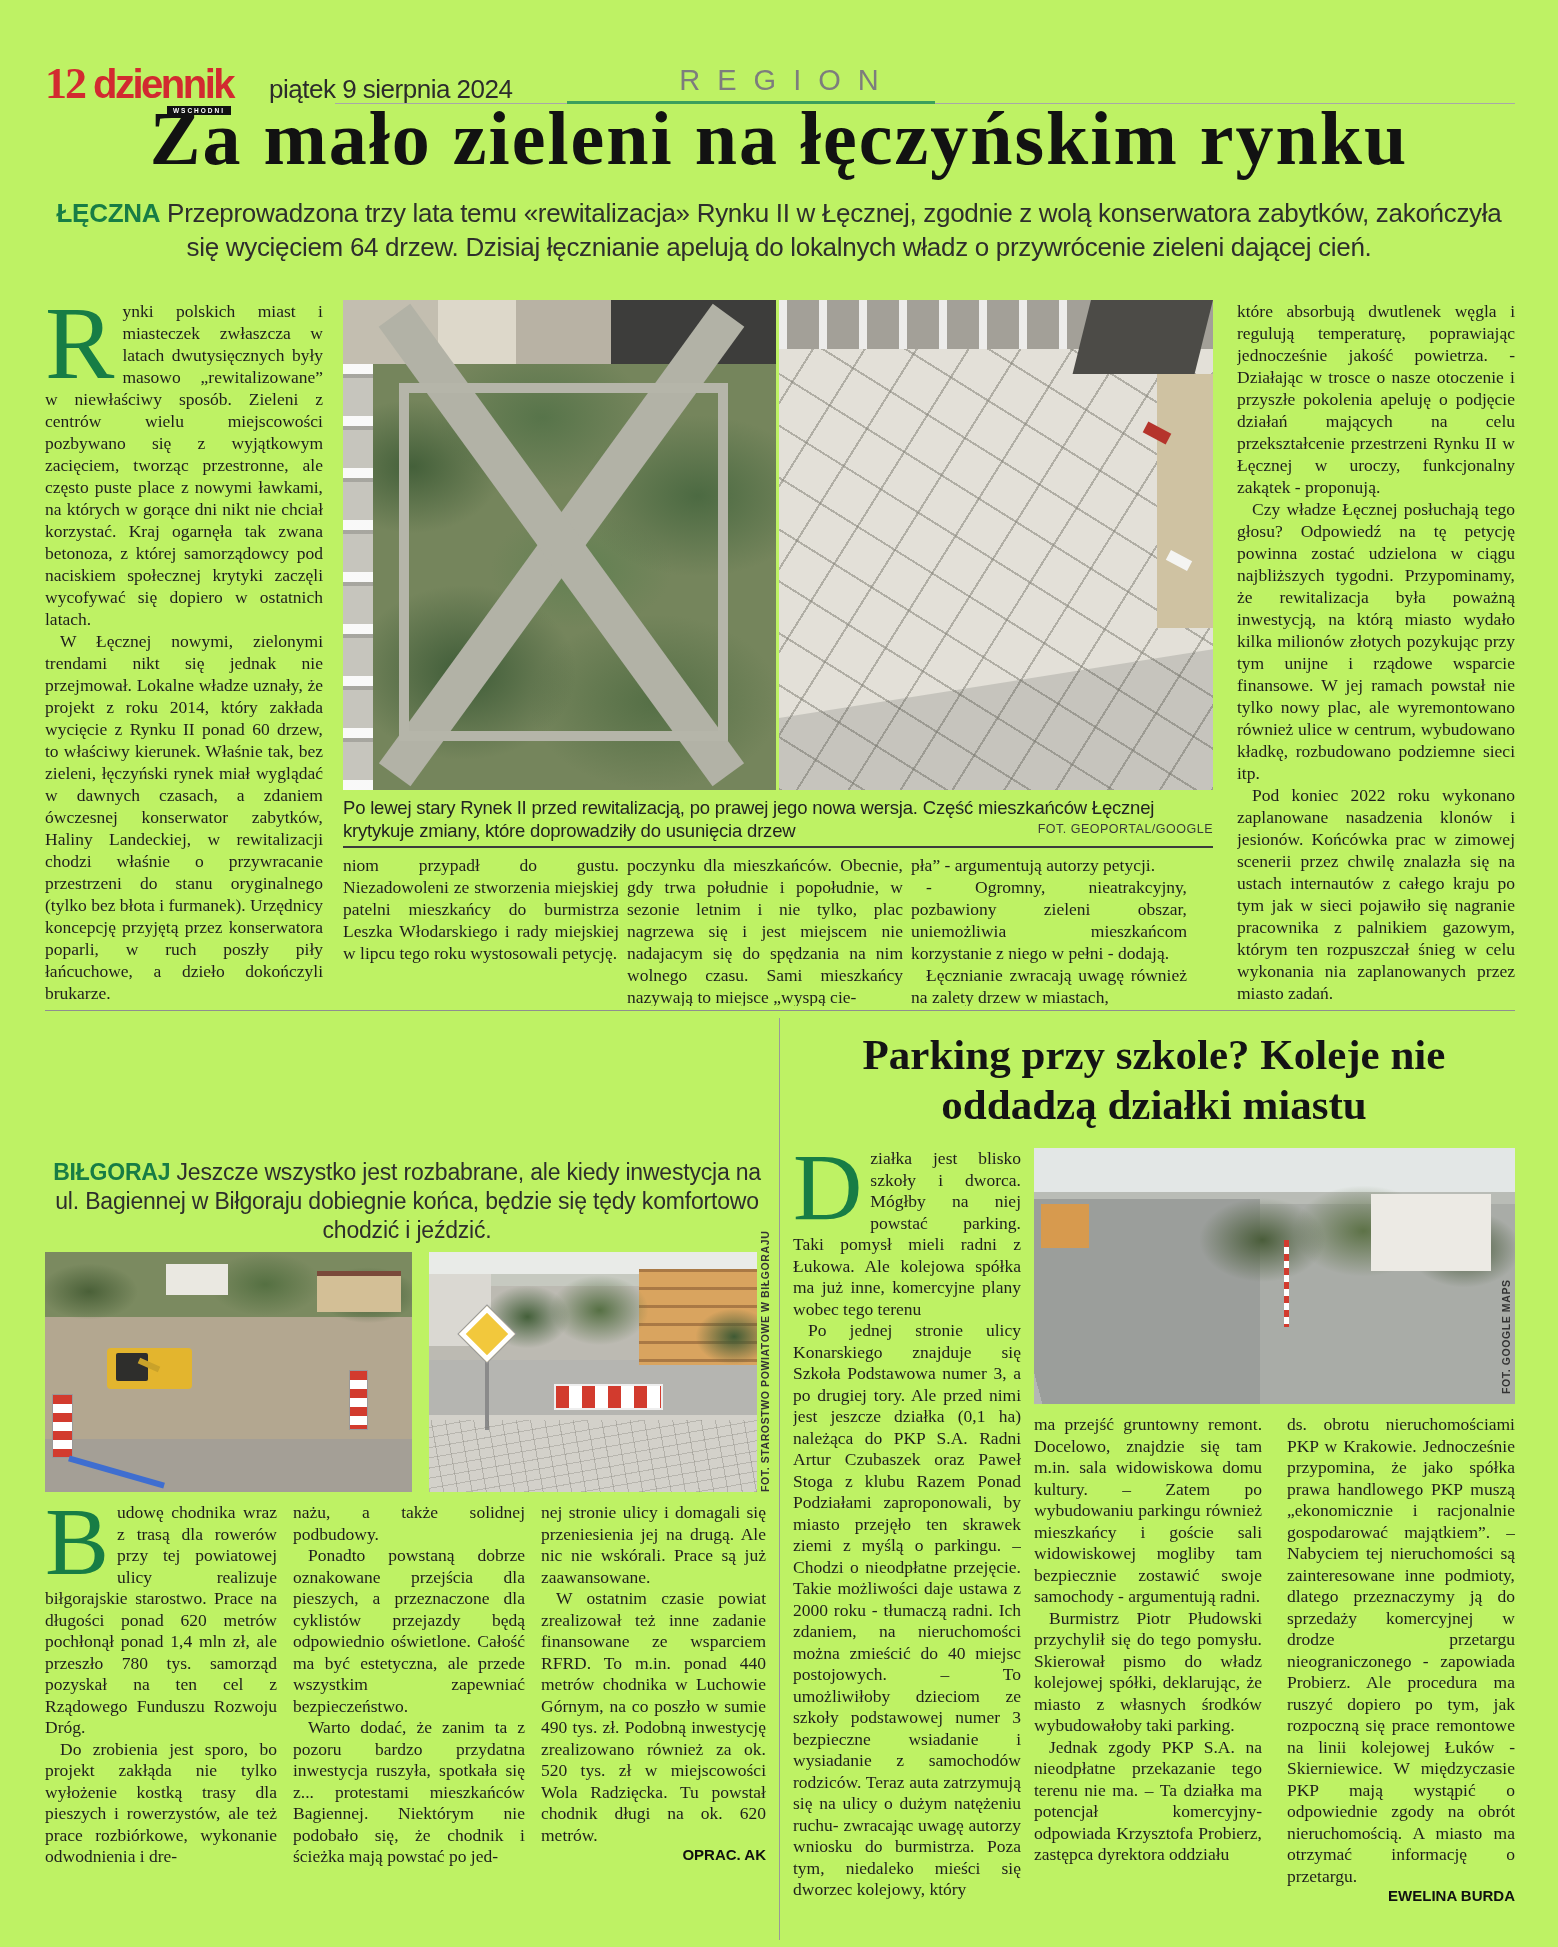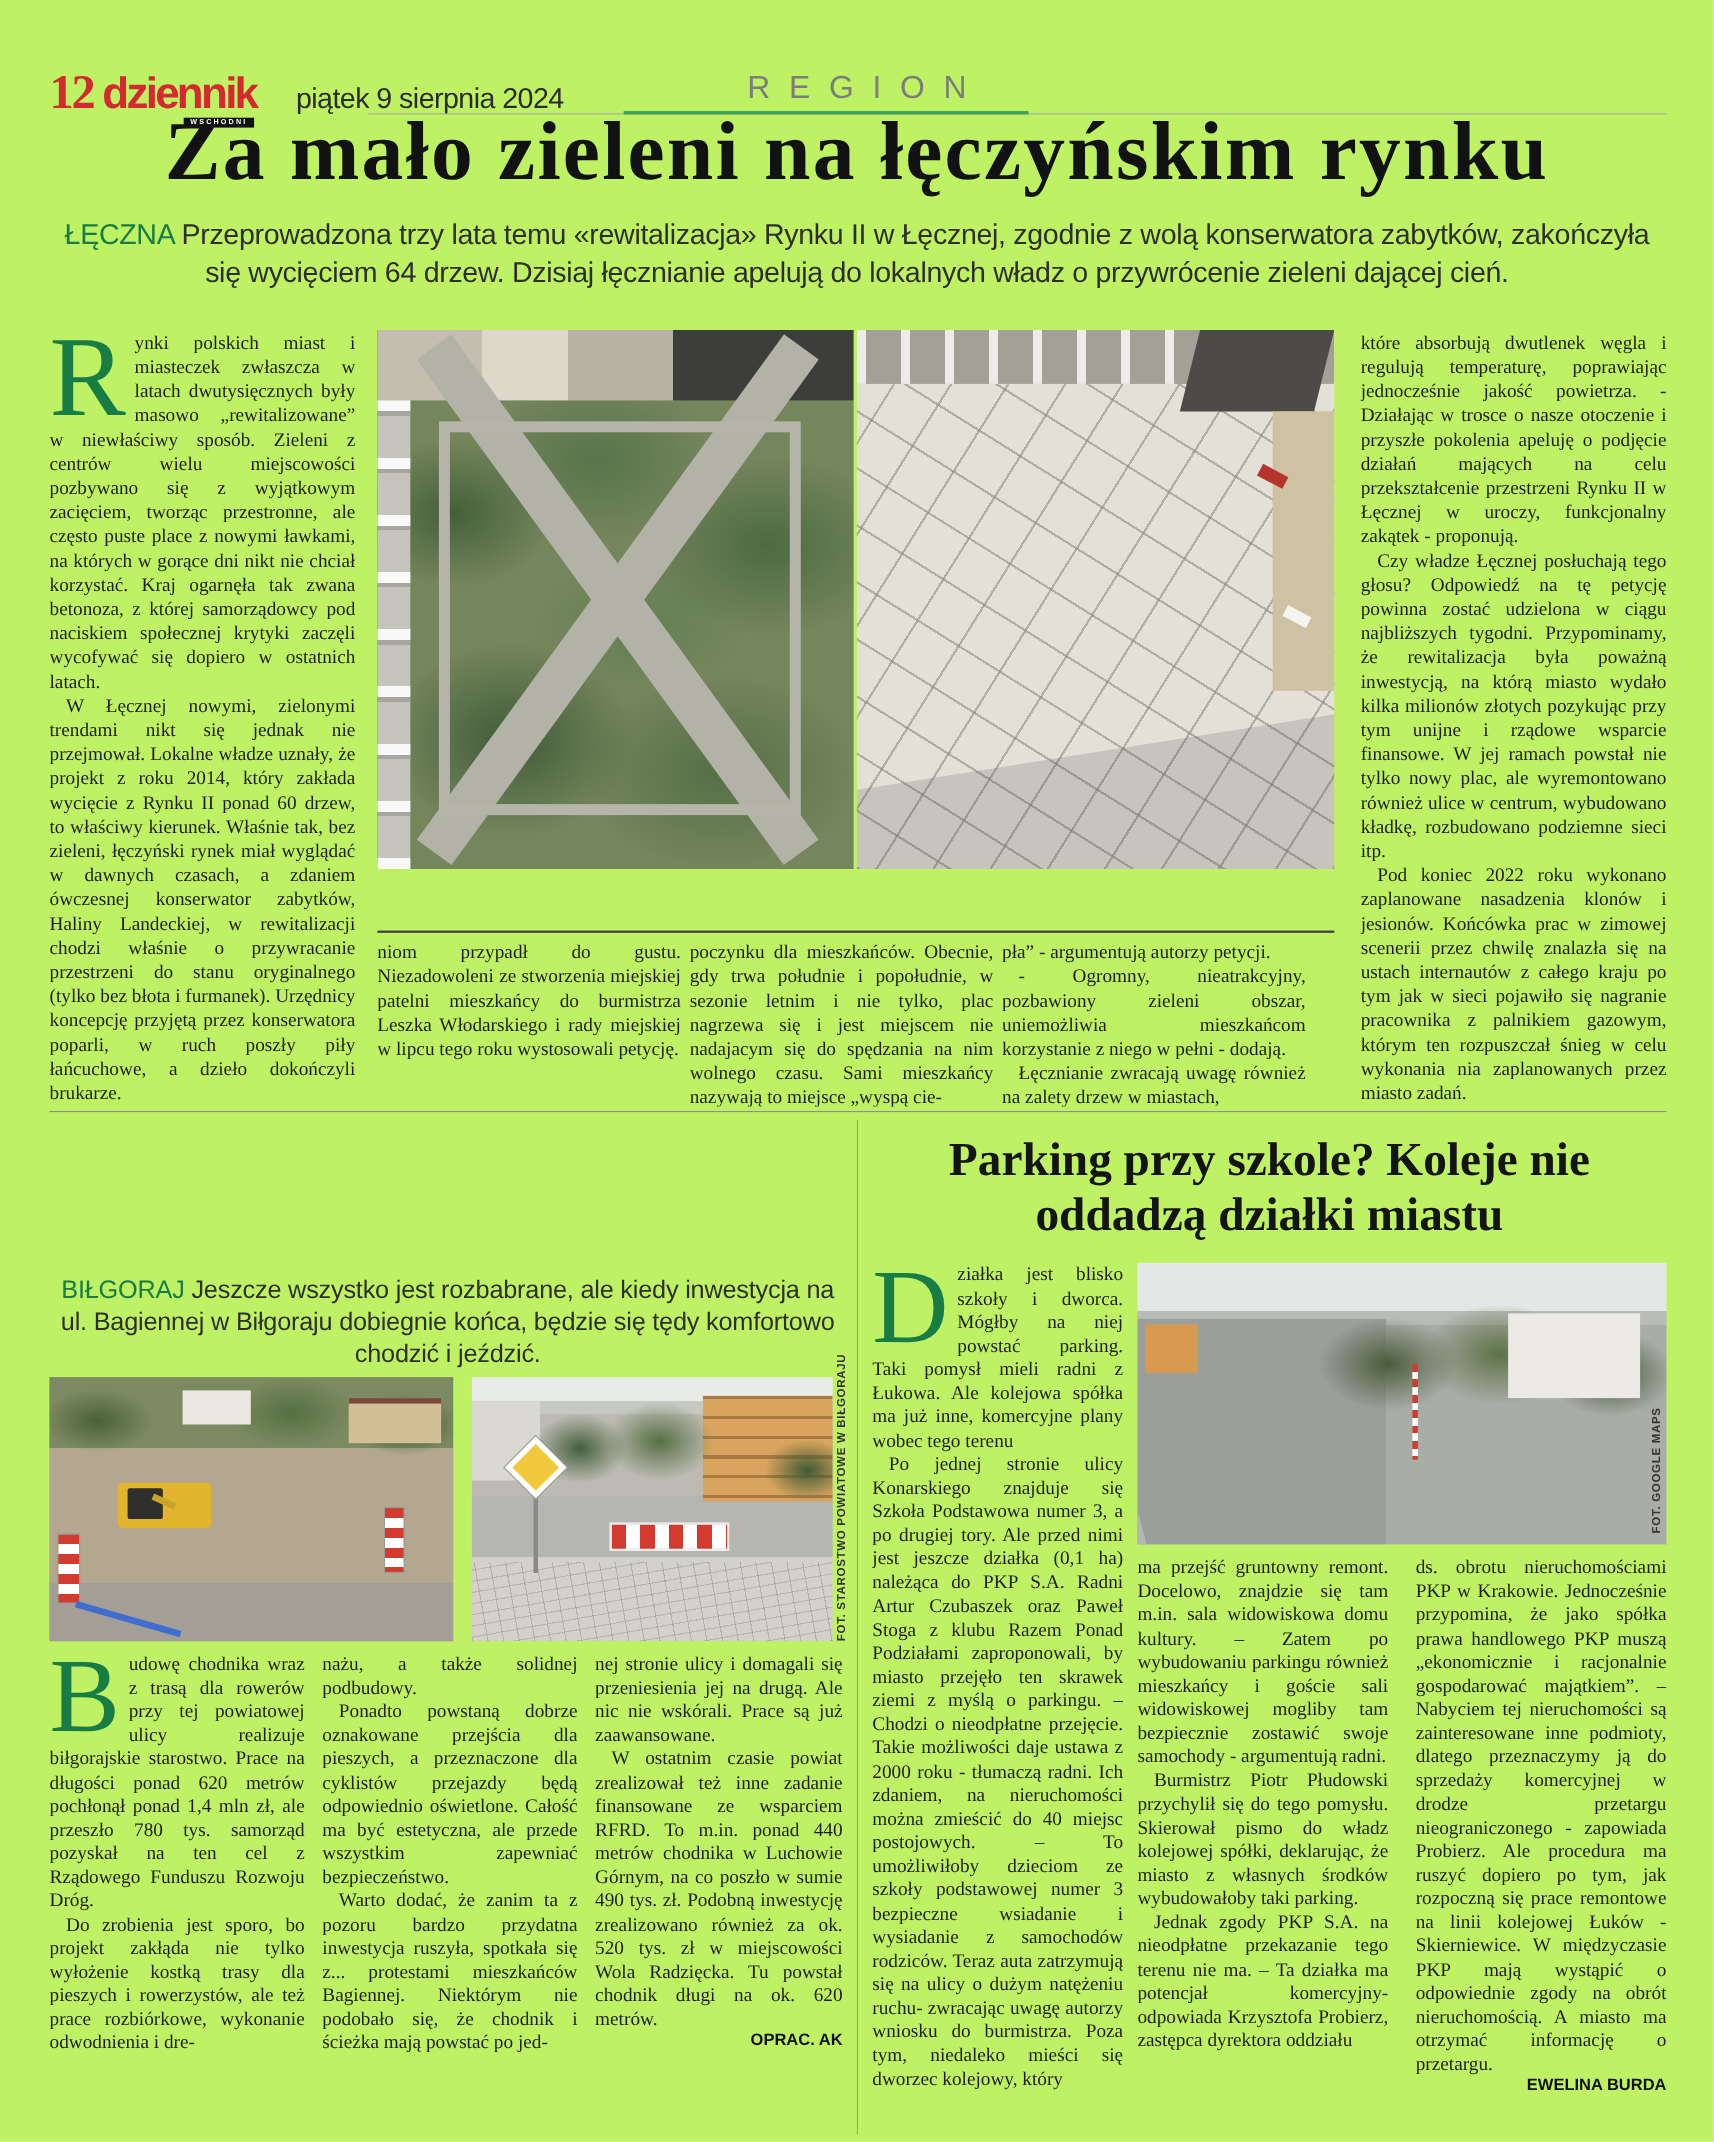--- a/index.html
+++ b/index.html
@@ -14,21 +14,21 @@
               font:700 6.5px "Liberation Sans",sans-serif;letter-spacing:2px;padding:1px 6px;}
   .mast-date{font:400 26px "Liberation Sans",sans-serif;color:#2b2b2b;margin-left:36px;letter-spacing:-0.5px;}
   .head-rule{position:absolute;left:335px;top:103px;width:1180px;height:1px;background:#a8a8a8;}
   .section-label{position:absolute;left:0;right:0;top:64px;text-align:center;
                  font:400 29px "Liberation Sans",sans-serif;color:#7d7d7d;letter-spacing:17px;text-indent:17px;}
   .section-underline{position:absolute;left:567px;top:101px;width:368px;height:3px;background:#3aa05c;}
   
   .h1-main{position:absolute;left:40px;top:96px;width:1478px;text-align:center;
            font:700 76px/84px "Liberation Serif",serif;color:#121212;letter-spacing:2px;white-space:nowrap;}
   .lead{font-family:"Liberation Sans",sans-serif;color:#2e2e2c;text-align:center;}
-  .lead .tag{color:#177d45;font-weight:400;text-align:center;}
+  .lead .tag{color:#177d45;font-weight:700;text-align:center;}
   .lead-1{position:absolute;left:45px;top:196px;width:1468px;font-size:26px;line-height:34px;letter-spacing:-0.3px;}
   .h2{position:absolute;text-align:center;font-weight:700;color:#141414;white-space:pre-line;
       font-family:"Liberation Serif",serif;}
   .h2-bagienna{left:45px;top:1026px;width:724px;font-size:57px;line-height:62px;}
   .h2-parking{left:793px;top:1030px;width:722px;font-size:43px;line-height:50px;}
   .lead-2{position:absolute;left:45px;top:1158px;width:724px;font-size:23px;line-height:29px;letter-spacing:-0.2px;}
   
   .col{position:absolute;text-align:justify;overflow:hidden;font-size:17.5px;line-height:22px;color:#1f1e1c;}
   .col p{margin:0;}
   .col p + p{text-indent:15px;}
@@ -174,20 +174,24 @@
   </div>
   <div class="photo ph-new">
     <div class="ph-new-top"></div>
     <div class="ph-new-corner"></div>
     <div class="ph-new-sand"></div>
     <div class="ph-new-car1"></div>
     <div class="ph-new-car2"></div>
     <div class="ph-new-shadow"></div>
   </div>
 
+  <div class="caption">
+    <span>Po lewej stary Rynek II przed rewitalizacją, po prawej jego nowa wersja. Część mieszkańców Łęcznej krytykuje zmiany, które doprowadziły do usunięcia drzew</span>
+    <span class="credit">FOT. GEOPORTAL/GOOGLE</span>
+  </div>
   <div class="caption-rule"></div>
 
   <div class="a1-mid">
     <div class="mcol">
       <p>niom przypadł do gustu. Niezadowoleni ze stworzenia miejskiej patelni mieszkańcy do burmistrza Leszka Włodarskiego i rady miejskiej w lipcu tego roku wystosowali petycję.</p>
     </div>
     <div class="mcol">
       <p>poczynku dla mieszkańców. Obecnie, gdy trwa południe i popołudnie, w sezonie letnim i nie tylko, plac nagrzewa się i jest miejscem nie nadajacym się do spędzania na nim wolnego czasu. Sami mieszkańcy nazywają to miejsce „wyspą cie-</p>
     </div>
     <div class="mcol">

